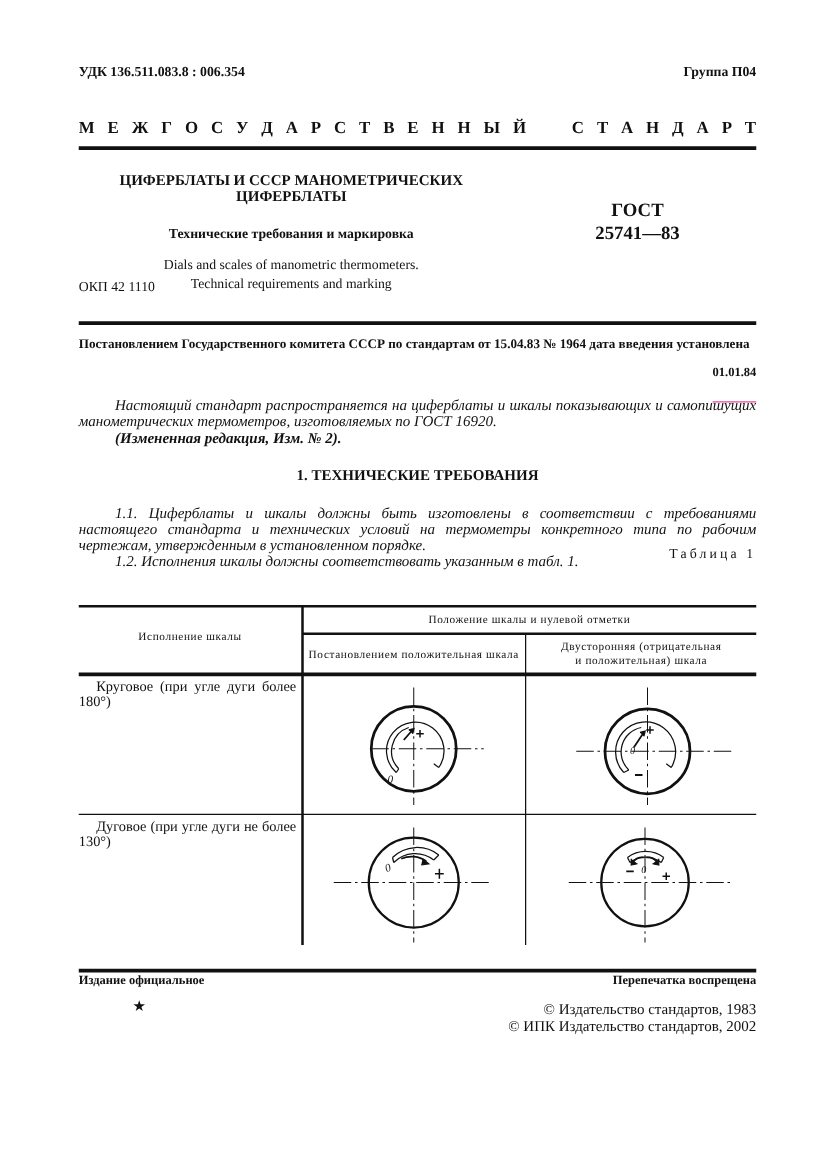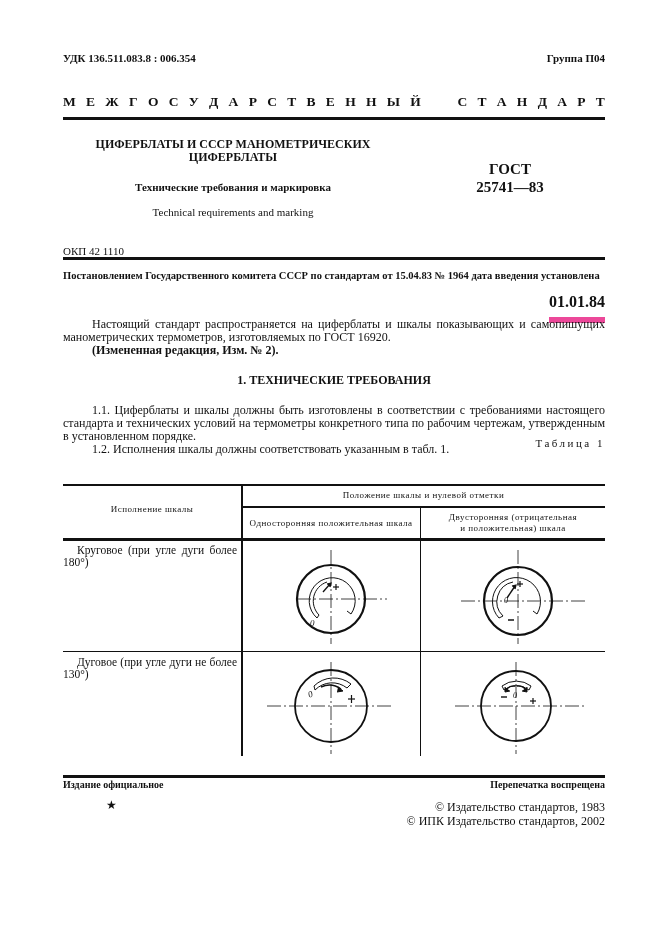--- a/index.html
+++ b/index.html
@@ -14,25 +14,25 @@
     .mgs { left: 63px; top: 94px; width: 542px; font-size: 13.5px; font-weight: bold;
       display: flex; justify-content: space-between; }
     .mgs span { display: inline-block; }
     .mgs .gap { width: 16px; }
     .rule-thick { left: 63px; width: 542px; height: 3px; background: #111; }
     .title-block { left: 63px; top: 138px; width: 340px; text-align: center; }
     .title-main { font-size: 12px; font-weight: bold; line-height: 13px; }
     .title-sub { font-size: 11px; font-weight: bold; margin-top: 17px; }
     .title-en { font-size: 11px; line-height: 15px; margin-top: 12px; }
     .gost { left: 470px; top: 160px; width: 80px; text-align: center; font-size: 15px; font-weight: bold; line-height: 18px; }
-    .okp { left: 63px; top: 245px; font-size: 11px; }
+    .okp { left: 63px; top: 224px; font-size: 11px; }
     .decree { left: 63px; top: 270px; width: 542px; font-size: 10.5px; font-weight: bold; white-space: nowrap; }
-    .date { right: 56px; top: 293px; font-size: 16px; font-weight: bold; border-bottom: 6px solid #ec4899; padding-bottom: 6px; }
+    .date { right: 56px; top: 293px; font-size: 10px; font-weight: bold; border-bottom: 1px solid #ec4899; padding-bottom: 17px; }
     .para { left: 63px; width: 542px; font-size: 12px; line-height: 13px; text-align: justify; }
-    .indent { text-indent: 29px; }
+    .indent { text-indent: 29px; font-style: italic; }
     .section { left: 63px; top: 373px; width: 542px; text-align: center; font-size: 12px; font-weight: bold; }
     .tab-caption { right: 56px; top: 437px; font-size: 11px; letter-spacing: 2.5px; }
     .tline { background: #111; }
     .cell-text { font-size: 9px; text-align: center; letter-spacing: 0.5px; }
     .row-text { font-size: 11.5px; line-height: 12px; text-align: justify; }
     .footer-l { left: 63px; top: 779px; font-size: 10px; font-weight: bold; }
     .footer-r { right: 56px; top: 779px; font-size: 10px; font-weight: bold; }
     .star { left: 106px; top: 798px; font-size: 12px; }
     .copy { right: 56px; font-size: 12px; text-align: right; }
     svg.dial { position: absolute; }
@@ -72,20 +72,21 @@
   <span>Р</span>
   <span>Т</span>
 </div>
 <div class="abs rule-thick" style="top:117px;"></div>
 
 <div class="abs title-block">
   <div class="title-main">ЦИФЕРБЛАТЫ И СССР МАНОМЕТРИЧЕСКИХ</div>
   <div class="title-main">ЦИФЕРБЛАТЫ</div>
   <div class="title-sub">Технические требования и маркировка</div>
   <div class="title-en">
+    <div>Dials and scales of manometric thermometers.</div>
     <div>Technical requirements and marking</div>
   </div>
 </div>
 <div class="abs gost">
   <div>ГОСТ</div>
   <div>25741—83</div>
 </div>
 <div class="abs okp">ОКП 42 1110</div>
 
 <div class="abs rule-thick" style="top:257px;"></div>
@@ -111,21 +112,21 @@
   <div class="abs tline" style="left:0;top:54px;width:542px;height:2.5px;"></div>
 
   <div class="abs tline" style="left:0;top:167px;width:542px;height:1px;"></div>
 
   <div class="abs tline" style="left:178px;top:0;width:1.5px;height:272px;"></div>
 
   <div class="abs tline" style="left:357px;top:23px;width:1px;height:249px;"></div>
 
   <div class="abs cell-text" style="left:0;top:20px;width:178px;">Исполнение шкалы</div>
   <div class="abs cell-text" style="left:179px;top:6px;width:363px;">Положение шкалы и нулевой отметки</div>
-  <div class="abs cell-text" style="left:179px;top:34px;width:178px;">Односторонняя положительная шкала</div>
+  <div class="abs cell-text" style="left:179px;top:34px;width:178px;">Постановлением положительная шкала</div>
   <div class="abs cell-text" style="left:358px;top:28px;width:184px;line-height:11px;">
     <div>Двусторонняя (отрицательная</div>
     <div>и положительная) шкала</div>
   </div>
 
   <div class="abs row-text" style="left:0;top:60px;width:174px;text-indent:14px;">Круговое (при угле дуги более 180°)</div>
   <div class="abs row-text" style="left:0;top:172px;width:174px;text-indent:14px;">Дуговое (при угле дуги не более 130°)</div>
 
   <svg class="dial" style="left:184px;top:60px;" width="170" height="104" viewBox="0 0 170 104">
     <g fill="none" stroke="#111">

